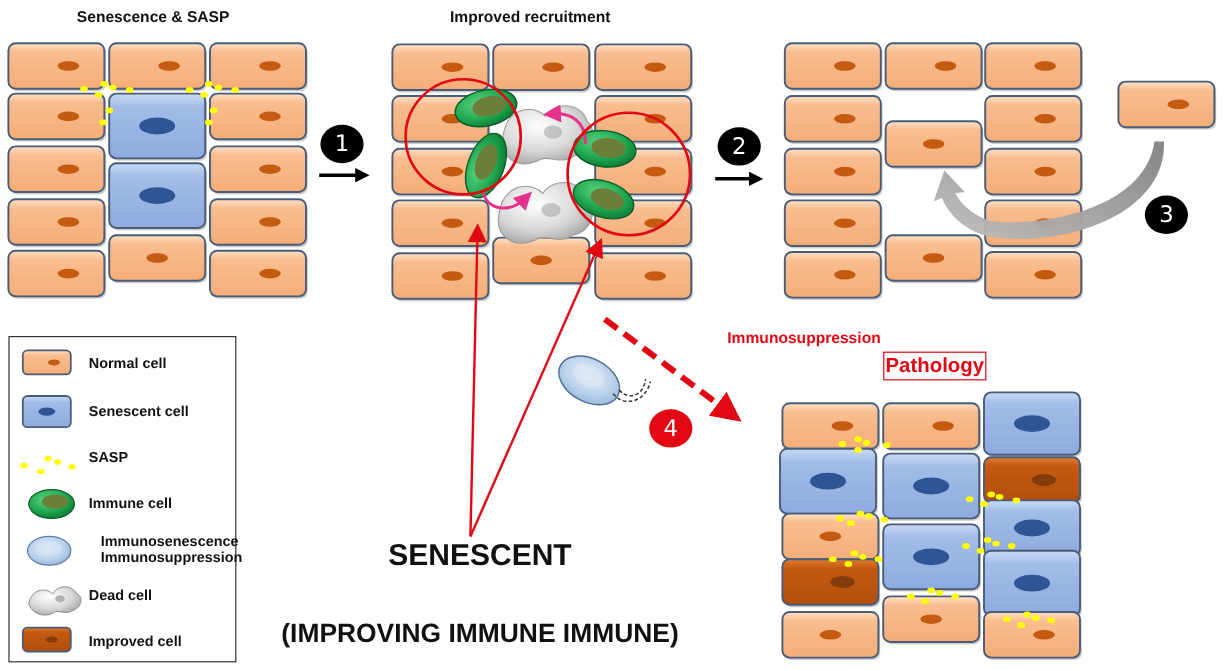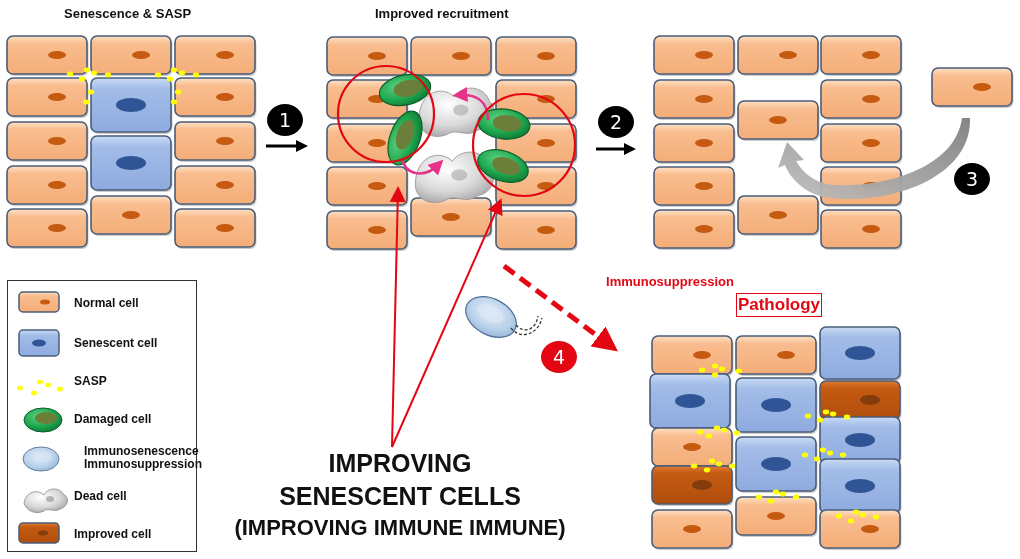--- a/index.html
+++ b/index.html
@@ -437,22 +437,21 @@
   <div class="badge" style="left:267px;top:104px;background:#000;">1</div>
   <div class="badge" style="left:598px;top:106px;background:#000;">2</div>
   <div class="badge" style="left:954px;top:163px;background:#000;">3</div>
   <div class="badge" style="left:541px;top:341px;background:#e30613;">4</div>
 
   <div class="red-text" style="left:555px;top:274px;width:230px;">
     <div>Immunosuppression</div>
   </div>
   <div class="patho">Pathology</div>
 
-  <div class="big-text" style="top:449px;font-size:25px;">IMPROVING</div>
-  <div class="big-text" style="top:482px;font-size:25px;">SENESCENT CELLS</div>
+  <div class="big-text" style="top:449px;font-size:25px;">SENESCENT</div>
   <div class="big-text" style="top:515px;font-size:22px;">(IMPROVING IMMUNE IMMUNE)</div>
 
   <div class="legend-box">
     <svg width="188" height="270" style="position:absolute;left:0;top:0;">
       <g>
         <rect x="11" y="11" width="40" height="20" rx="4" fill="url(#gNormal)" stroke="#4a5d78" stroke-width="1.5"></rect>
         <ellipse cx="37" cy="21" rx="5" ry="2.5" fill="#c55a11"></ellipse>
       </g>
       <g>
         <rect x="11" y="49" width="40" height="26" rx="4" fill="url(#gSen)" stroke="#4a5d78" stroke-width="1.5"></rect>
@@ -478,21 +477,21 @@
         <ellipse cx="42" cy="218" rx="4" ry="3" fill="#8c8c8c" opacity="0.6"></ellipse>
       </g>
       <g>
         <rect x="11" y="242" width="40" height="20" rx="4" fill="url(#gDam)" stroke="#4a5d78" stroke-width="1.5"></rect>
         <ellipse cx="35" cy="252" rx="5" ry="2.5" fill="#843c0c"></ellipse>
       </g>
     </svg>
     <div class="legend-label" style="left:66px;top:16px;">Normal cell</div>
     <div class="legend-label" style="left:66px;top:56px;">Senescent cell</div>
     <div class="legend-label" style="left:66px;top:94px;">SASP</div>
-    <div class="legend-label" style="left:66px;top:132px;">Damaged cell</div>
+    <div class="legend-label" style="left:66px;top:132px;">Immune cell</div>
     <div class="legend-label" style="left:64px;top:164px;margin-left:12px;">
       <div>Immunosenescence</div>
       <div>Immunosuppression</div>
     </div>
     <div class="legend-label" style="left:66px;top:209px;">Dead cell</div>
     <div class="legend-label" style="left:66px;top:247px;">Improved cell</div>
   </div>
 </div>
 
 </body></html>

